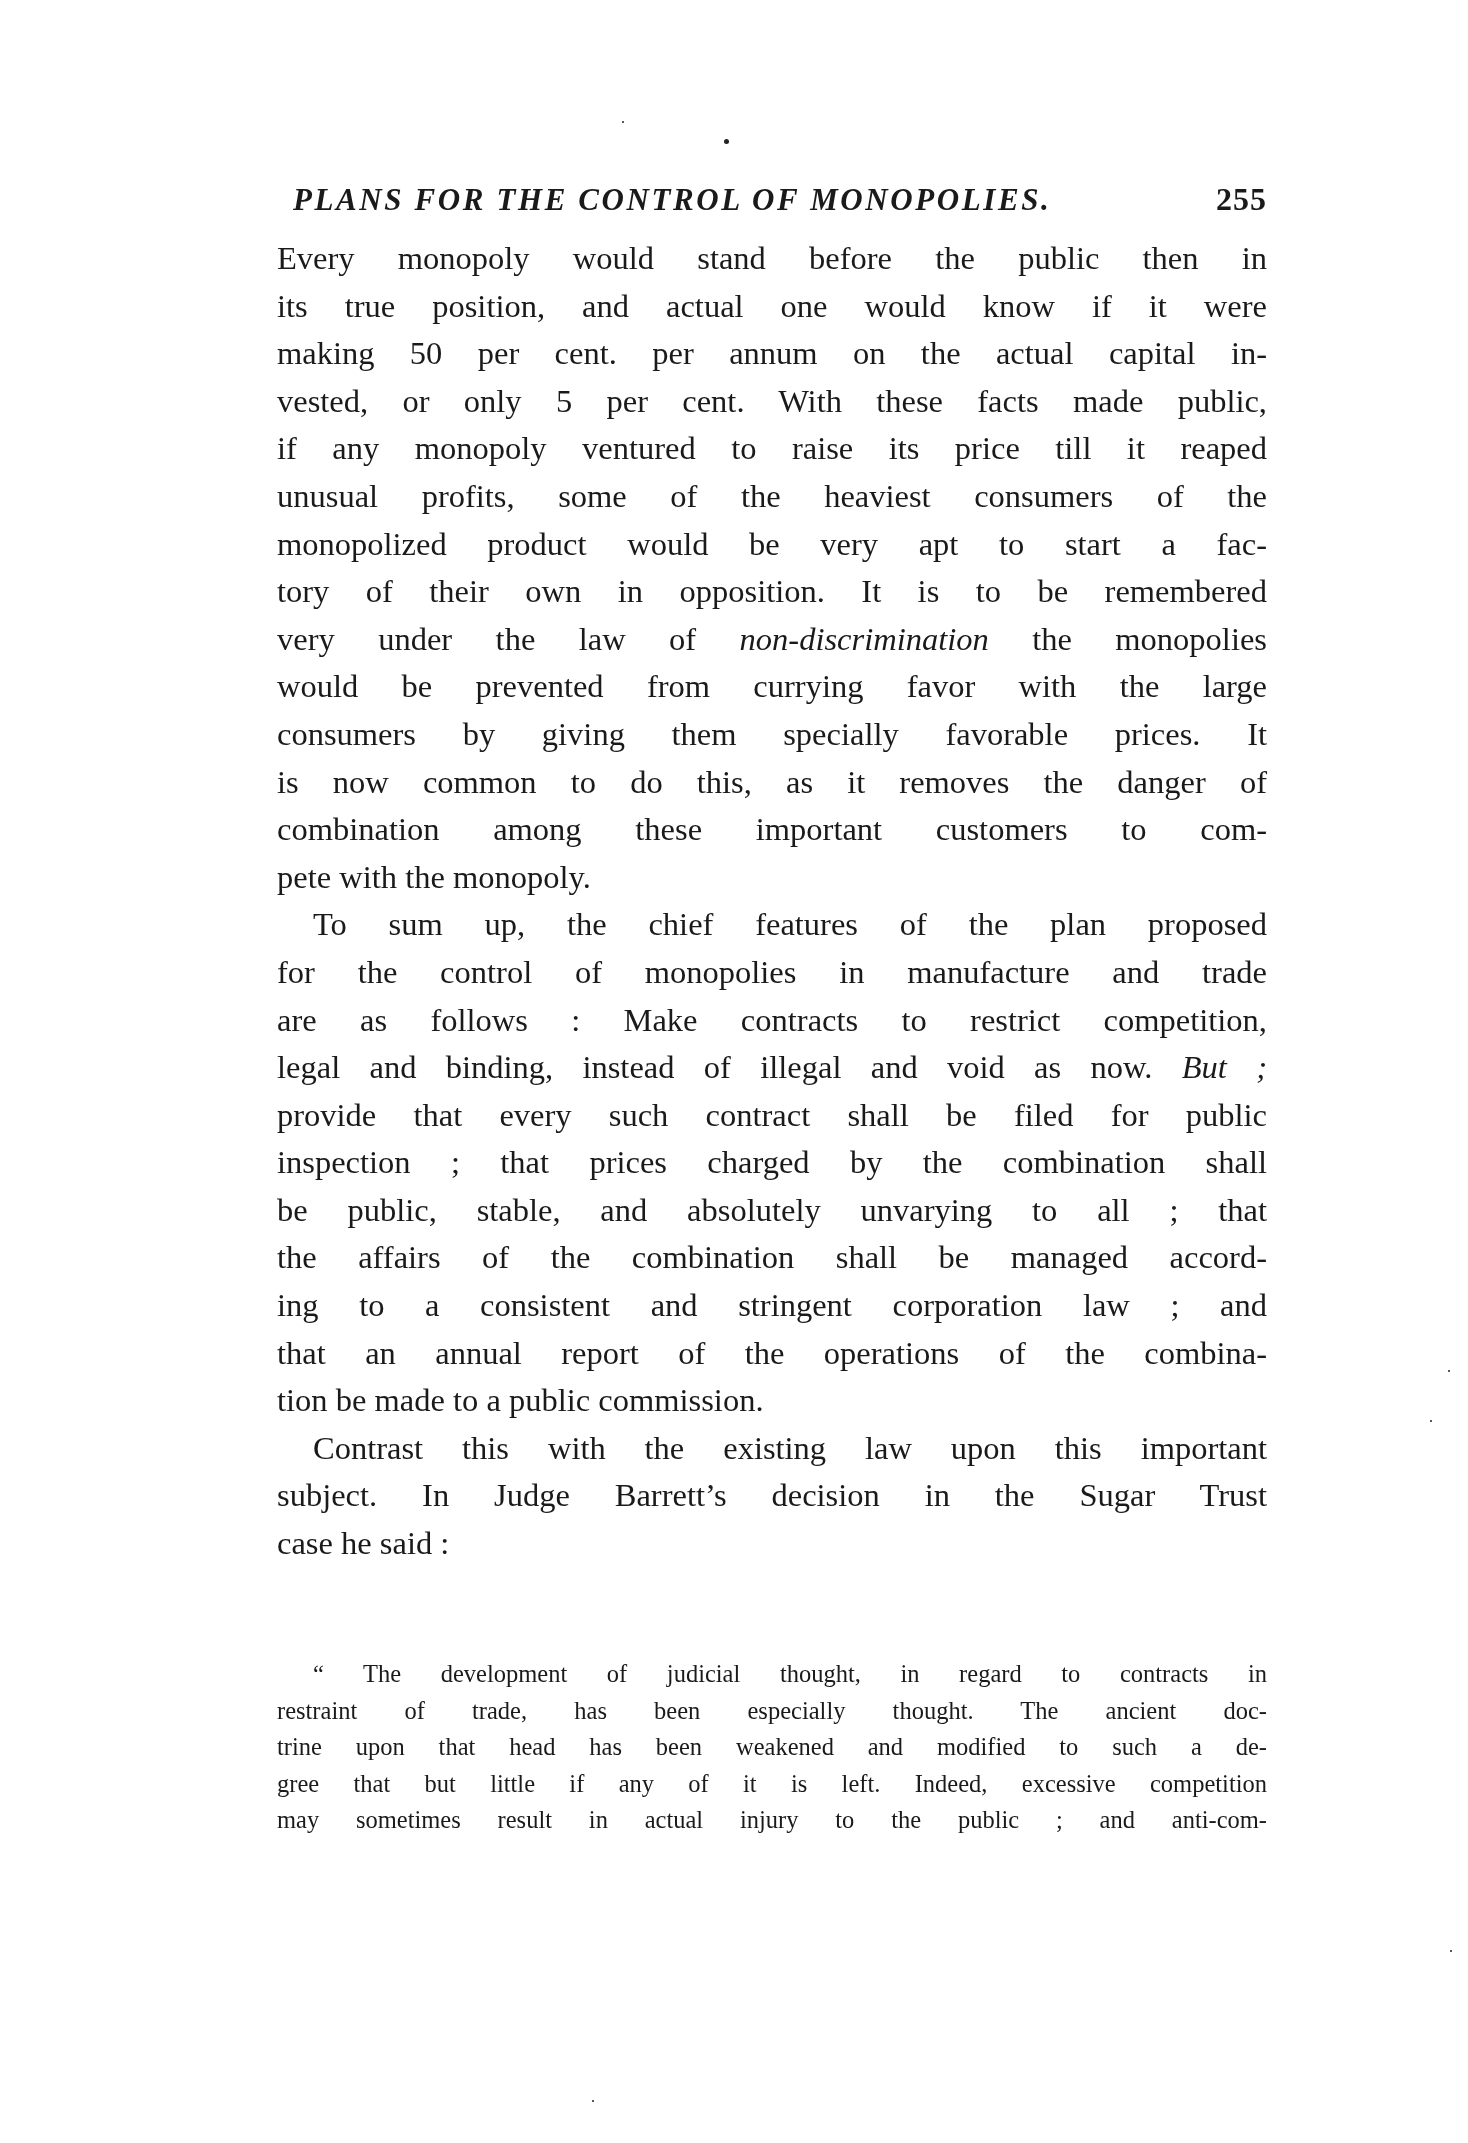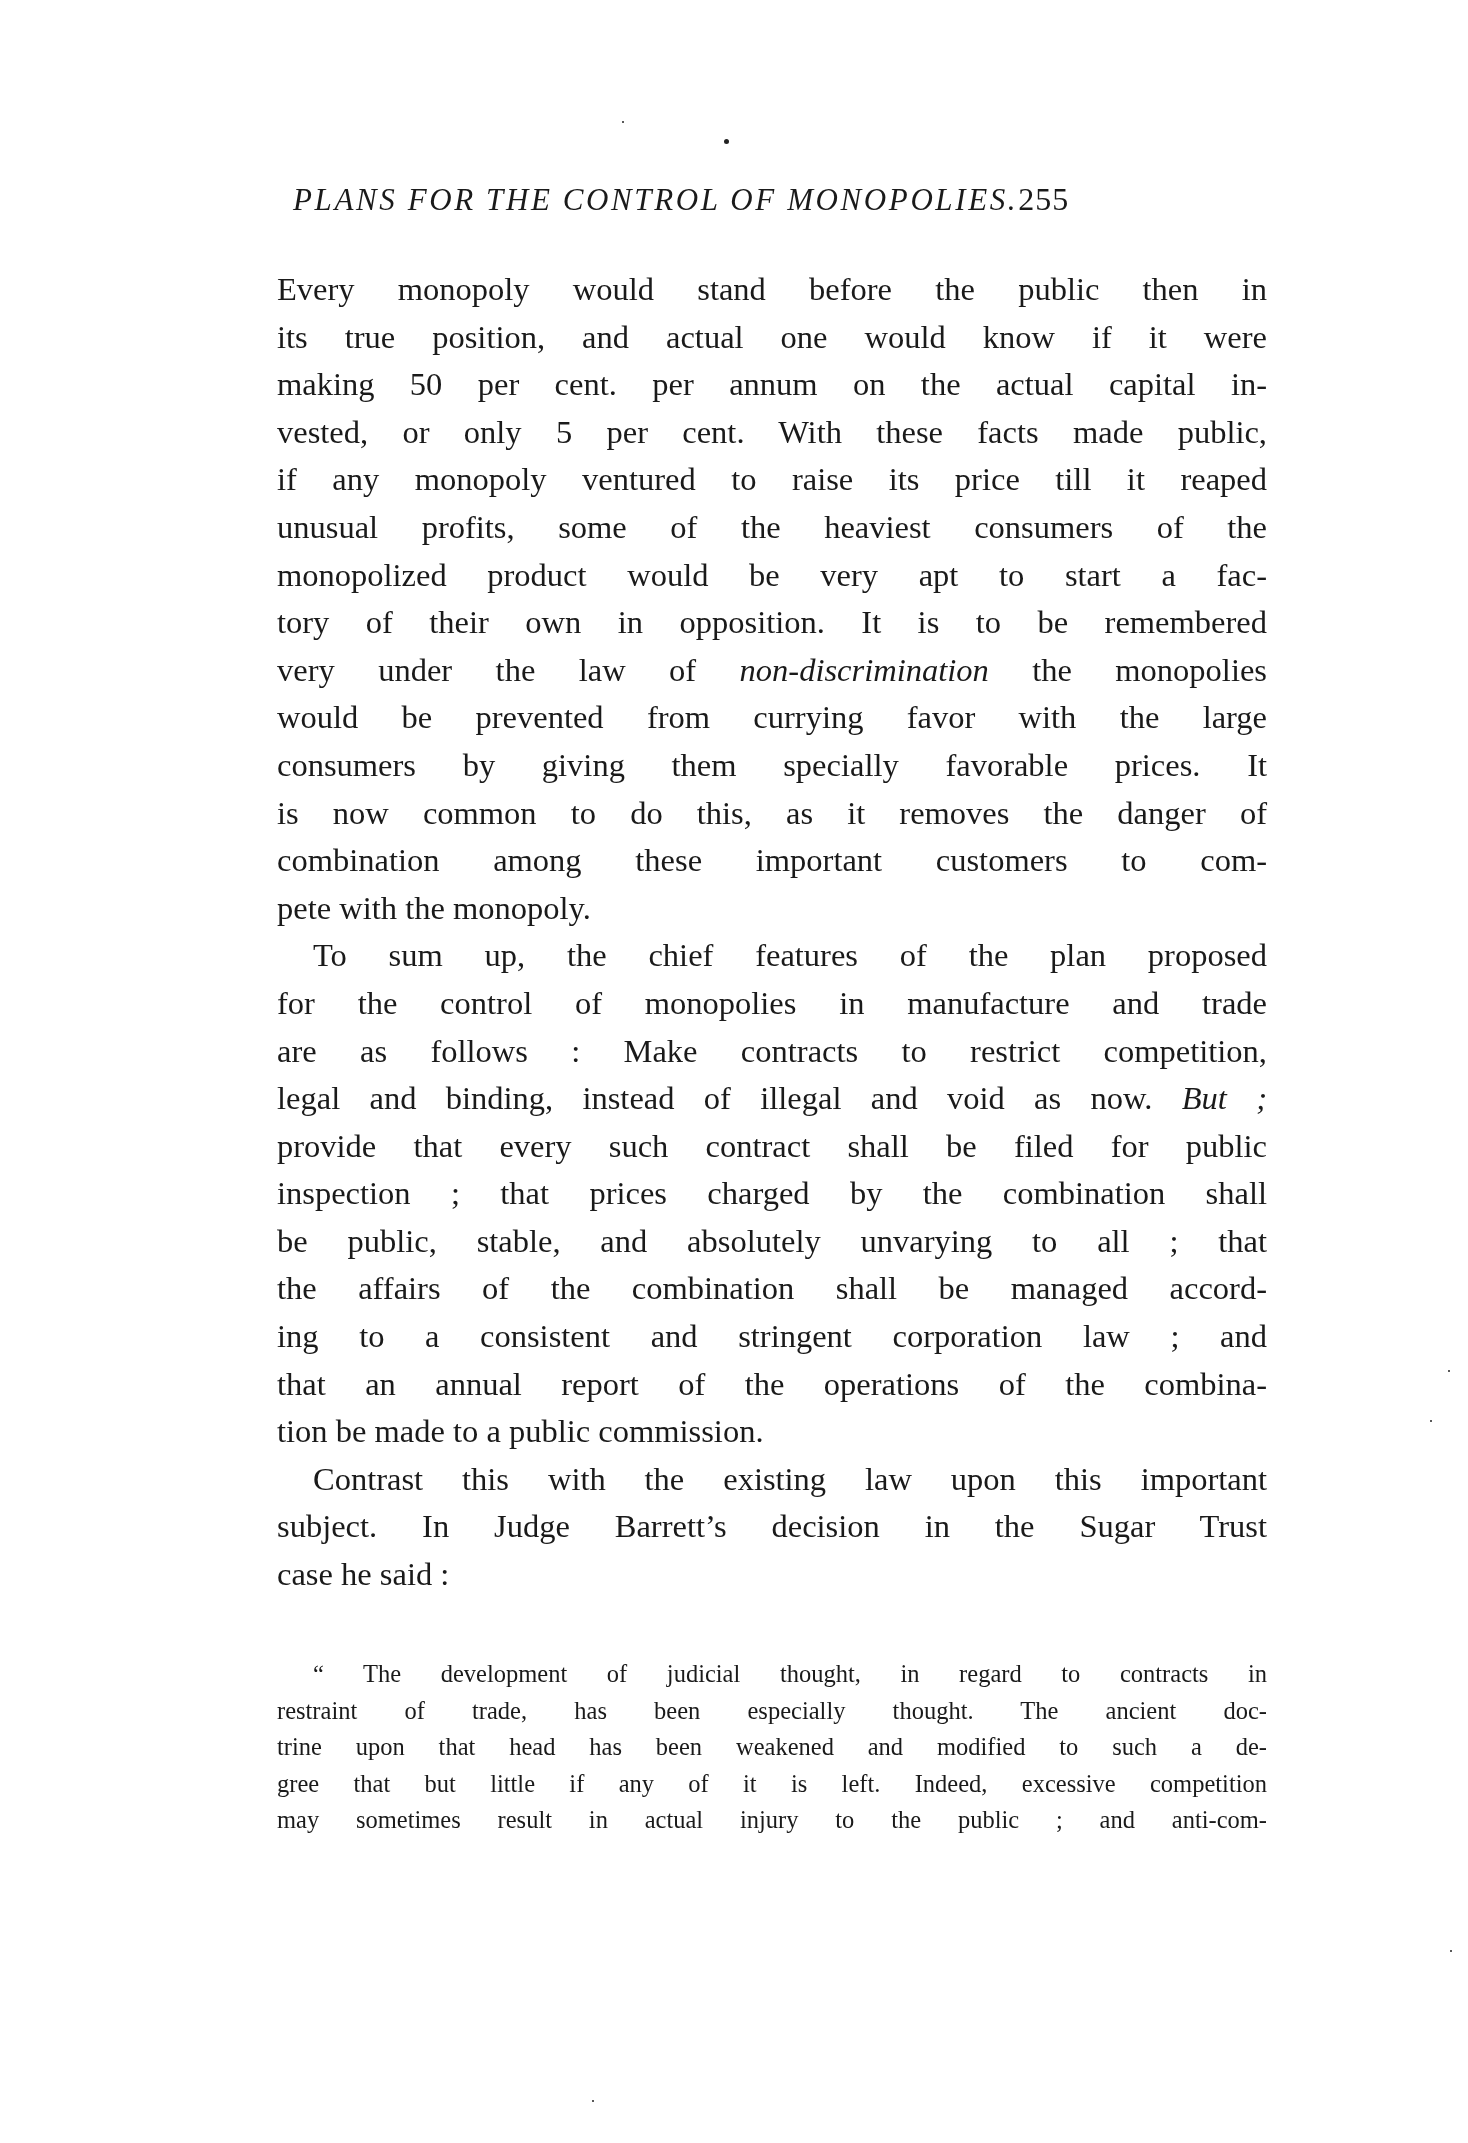--- a/index.html
+++ b/index.html
@@ -26,36 +26,38 @@
       top: 0;
       width: 990px;
     }
     .running-head {
       position: absolute;
       top: 150px;
       left: 0;
       width: 990px;
       height: 50px;
       display: flex;
+      justify-content: space-between;
       align-items: baseline;
+      font-weight: bold;
     }
     .running-title {
       font-style: italic;
       font-size: 31px;
       letter-spacing: 2.6px;
       margin-left: 16px;
     }
     .page-number {
       font-size: 32px;
       letter-spacing: 1px;
       margin-top: 31px;
     }
     .body-text {
       position: absolute;
-      top: 266px;
+      top: 235px;
       left: 0;
       width: 990px;
       font-size: 32.5px;
       line-height: 47.6px;
       text-align: justify;
       hyphens: none;
     }
     .body-text p {
       margin: 0;
       text-indent: 0;

